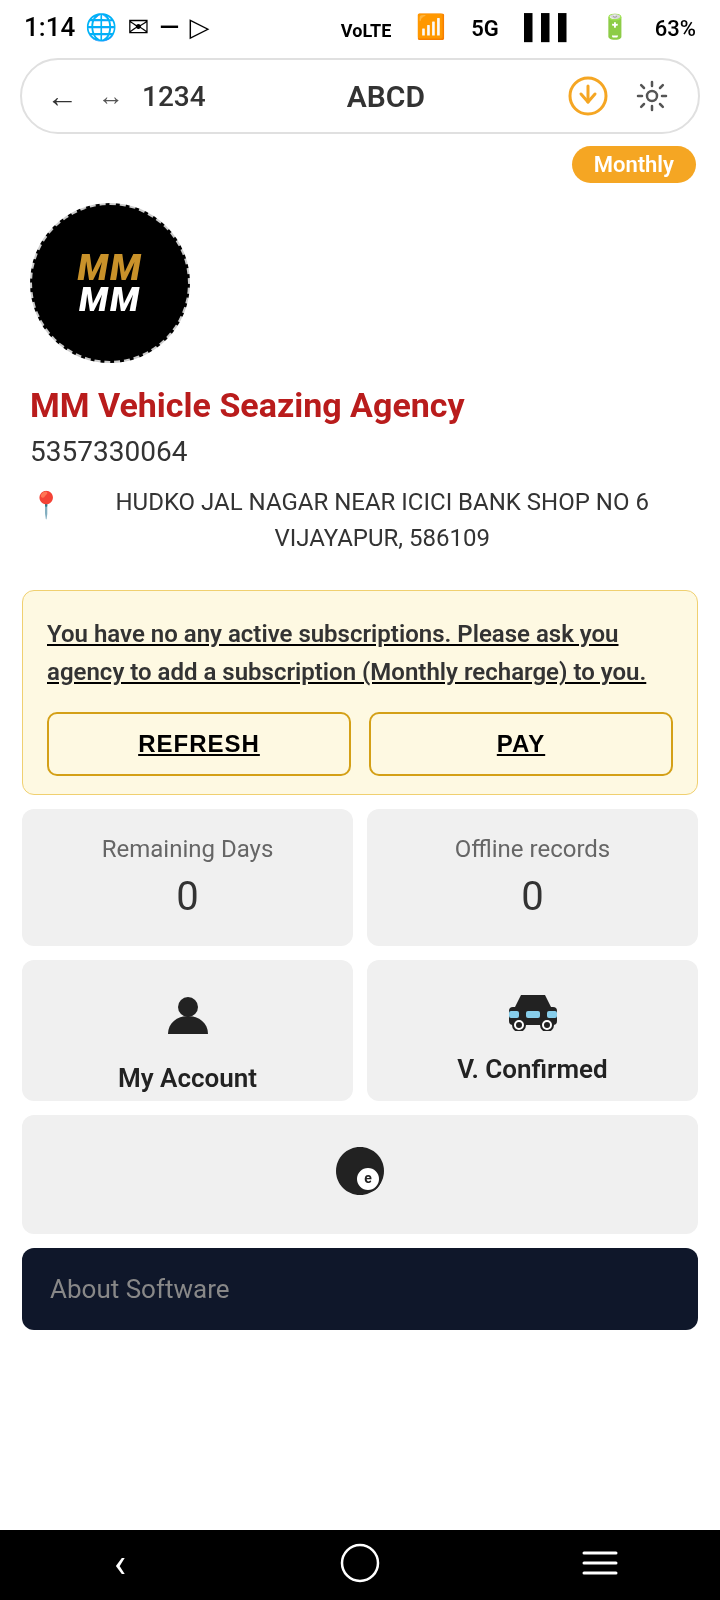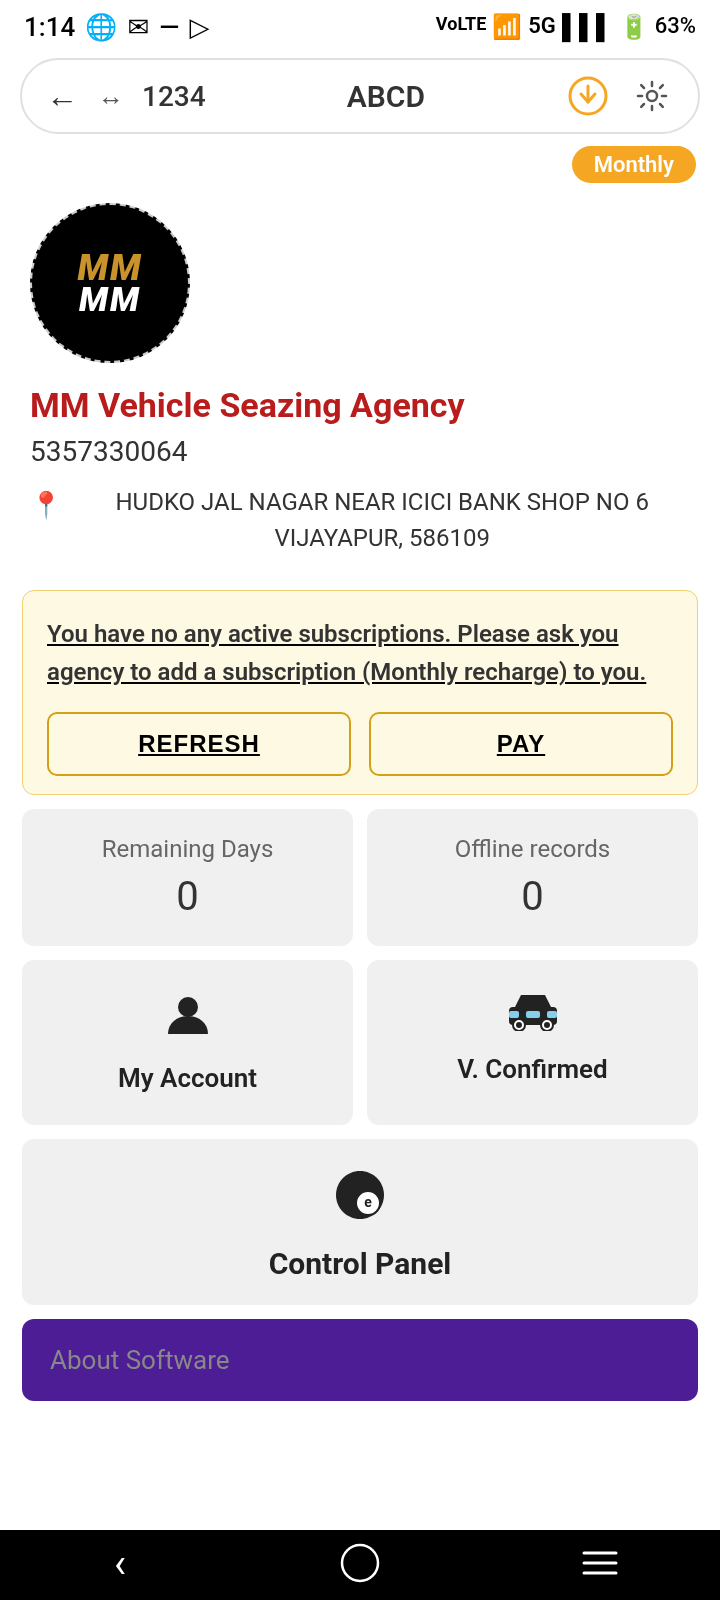--- a/index.html
+++ b/index.html
@@ -16,21 +16,21 @@
     .status-bar {
       background: #fff;
       display: flex;
       justify-content: space-between;
       align-items: center;
       padding: 12px 24px 8px;
       font-size: 26px;
       font-weight: 500;
     }
     .status-left { display: flex; align-items: center; gap: 10px; }
-    .status-right { display: flex; align-items: flex-start; gap: 6px; font-size: 24px; }
+    .status-right { display: flex; align-items: flex-end; gap: 25px; font-size: 24px; }
 
     
     .nav-bar {
       background: #fff;
       border: 2px solid #e0e0e0;
       border-radius: 50px;
       margin: 8px 20px 12px;
       display: flex;
       align-items: center;
       padding: 14px 24px;
@@ -215,21 +215,21 @@
     
     .menu-grid {
       display: grid;
       grid-template-columns: 1fr 1fr;
       gap: 14px;
       margin: 0 22px 14px;
     }
     .menu-card {
       background: #f0f0f0;
       border-radius: 12px;
-      padding: 28px 20px 32px;
+      padding: 28px 20px 8px;
       display: flex;
       flex-direction: column;
       align-items: center;
       gap: 12px;
       cursor: pointer;
     }
     .menu-icon {
       font-size: 46px;
       color: #222;
     }
@@ -256,21 +256,21 @@
       color: #222;
     }
     .control-label {
       font-size: 30px;
       font-weight: 700;
       color: #222;
     }
 
     
     .about-card {
-      background: #4c1d95;
+      background: #0f172a;
       border-radius: 12px;
       margin: 0 22px 14px;
       padding: 26px 28px;
       cursor: pointer;
     }
     .about-label {
       font-size: 26px;
       color: #888;
       font-weight: 400;
     }
@@ -417,21 +417,20 @@
 </div>
 
 <div class="control-panel-card">
   <span class="control-icon">
     <svg width="56" height="56" viewBox="0 0 56 56" fill="none">
       <path d="M28 4C14.7 4 4 14.7 4 28s10.7 24 24 24 24-10.7 24-24S41.3 4 28 4z" fill="#222"></path>
       <circle cx="36" cy="36" r="12" fill="#fff" stroke="#222" stroke-width="2"></circle>
       <text x="36" y="40" text-anchor="middle" font-size="14" font-weight="bold" fill="#222">e</text>
     </svg>
   </span>
-  <span class="control-label">Control Panel</span>
 </div>
 
 <div class="about-card">
   <span class="about-label">About Software</span>
 </div>
 
 <div class="bottom-nav">
   <div class="bottom-nav-btn" style="font-size:40px;">‹</div>
   <div class="bottom-nav-btn">
     <svg width="40" height="40" viewBox="0 0 40 40" fill="none">

